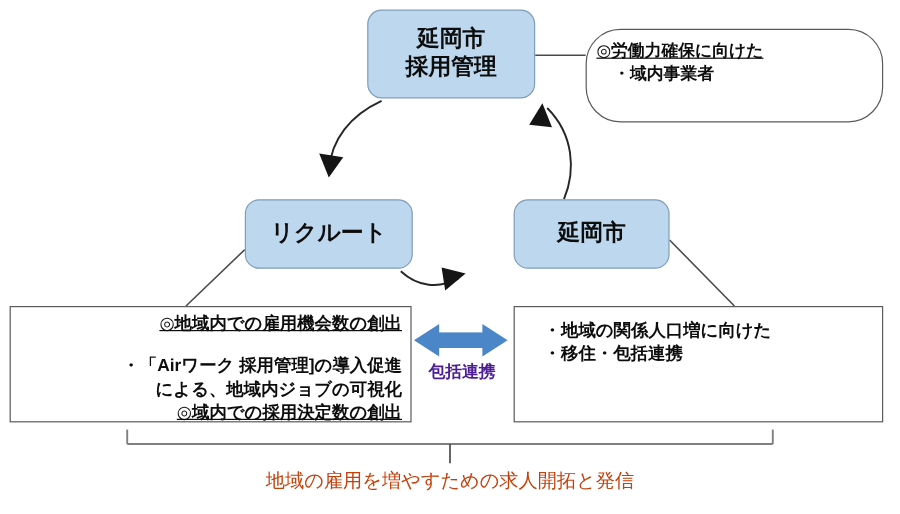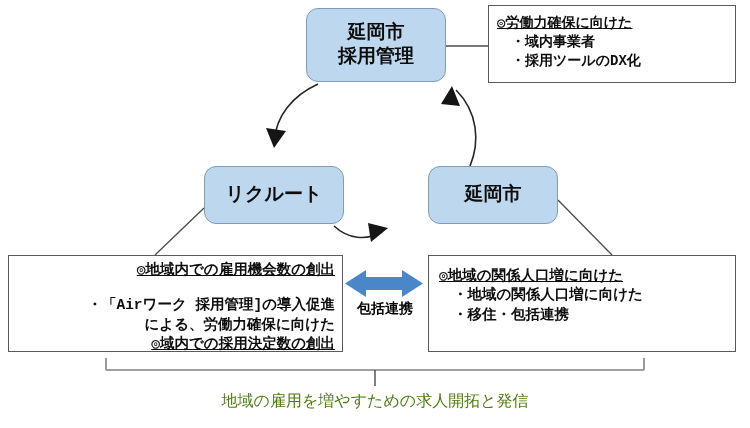--- a/index.html
+++ b/index.html
@@ -11,21 +11,20 @@
   body {
     font-family: "Liberation Sans", "DejaVu Sans", sans-serif;
     color: #1a1a1a;
   }
   #canvas {
     position: relative;
     width: 750px;
     height: 428px;
     overflow: hidden;
     background: #ffffff;
-    font-family: Liberation Mono, monospace;
   }
   #wires {
     position: absolute;
     left: 0;
     top: 0;
     width: 750px;
     height: 428px;
     pointer-events: none;
   }
 
@@ -65,21 +64,21 @@
     font-weight: 700;
     line-height: 1.34;
     color: #0d0d0d;
   }
   .tb-head {
     text-decoration: underline;
     white-space: nowrap;
   }
   .tb-item { white-space: nowrap; }
 
-  #box-top-right { left: 488px; top: 5px;   width: 248px; height: 78px; }
+  #box-top-right { left: 488px; top: 24px;   width: 248px; height: 78px; border-radius: 29px; }
   #box-top-right .tb-inner { font-size: 14px; padding-top: 8px; }
   #box-top-right .tb-item  { padding-left: 14px; }
 
   #box-bottom-left  { left: 8px;   top: 255px; width: 335px; height: 97px; text-align: right; }
   #box-bottom-left .tb-inner { font-size: 14.5px; padding: 5px 7px; }
   #box-bottom-left .ind1 { padding-left: 16px; margin-top: 16px; }
   #box-bottom-left .ind2 { padding-left: 40px; }
 
   #box-bottom-right { left: 428px; top: 255px; width: 308px; height: 97px; }
   #box-bottom-right .tb-inner { font-size: 14.5px; padding: 11px 7px 5px 10px; }
@@ -88,35 +87,35 @@
   
   #partner-label {
     position: absolute;
     left: 346px;
     top: 300px;
     width: 78px;
     text-align: center;
     font-size: 14px;
     font-weight: 700;
     line-height: 1.42;
-    color: #000000;
+    color: #4c1d95;
     z-index: 5;
   }
   #partner-label span { display: block; white-space: nowrap; }
 
   
   #bottom-caption {
     position: absolute;
     left: 0;
     top: 391px;
     width: 750px;
     text-align: center;
     font-size: 16px;
     font-weight: 400;
-    color: #4d7c0f;
+    color: #c2410c;
     z-index: 5;
     white-space: nowrap;
   }
 </style>
 </head>
 <body>
 
 <div id="canvas">
 
   <svg id="wires" viewBox="0 0 750 428" width="750" height="428" xmlns="http://www.w3.org/2000/svg">
@@ -166,36 +165,34 @@
   </div>
 
   <div class="node" id="node-right">
     <span class="node-line">延岡市</span>
   </div>
 
   <div class="textbox" id="box-top-right">
     <div class="tb-inner">
       <div class="tb-head">◎労働力確保に向けた</div>
       <div class="tb-item">・域内事業者</div>
-      <div class="tb-item">・採用ツールのDX化</div>
     </div>
   </div>
 
   <div class="textbox" id="box-bottom-left">
     <div class="tb-inner">
       <div class="tb-head">◎地域内での雇用機会数の創出</div>
       <div class="tb-item ind1">・「Airワーク 採用管理]の導入促進</div>
-      <div class="tb-item ind2">による、労働力確保に向けた</div>
+      <div class="tb-item ind2">による、地域内ジョブの可視化</div>
       <div class="tb-head">◎域内での採用決定数の創出</div>
     </div>
   </div>
 
   <div class="textbox" id="box-bottom-right">
     <div class="tb-inner">
-      <div class="tb-head">◎地域の関係人口増に向けた</div>
       <div class="tb-item">・地域の関係人口増に向けた</div>
       <div class="tb-item">・移住・包括連携</div>
     </div>
   </div>
 
   <div id="partner-label">
     <span>包括連携</span>
   </div>
 
   <div id="bottom-caption">地域の雇用を増やすための求人開拓と発信</div>

